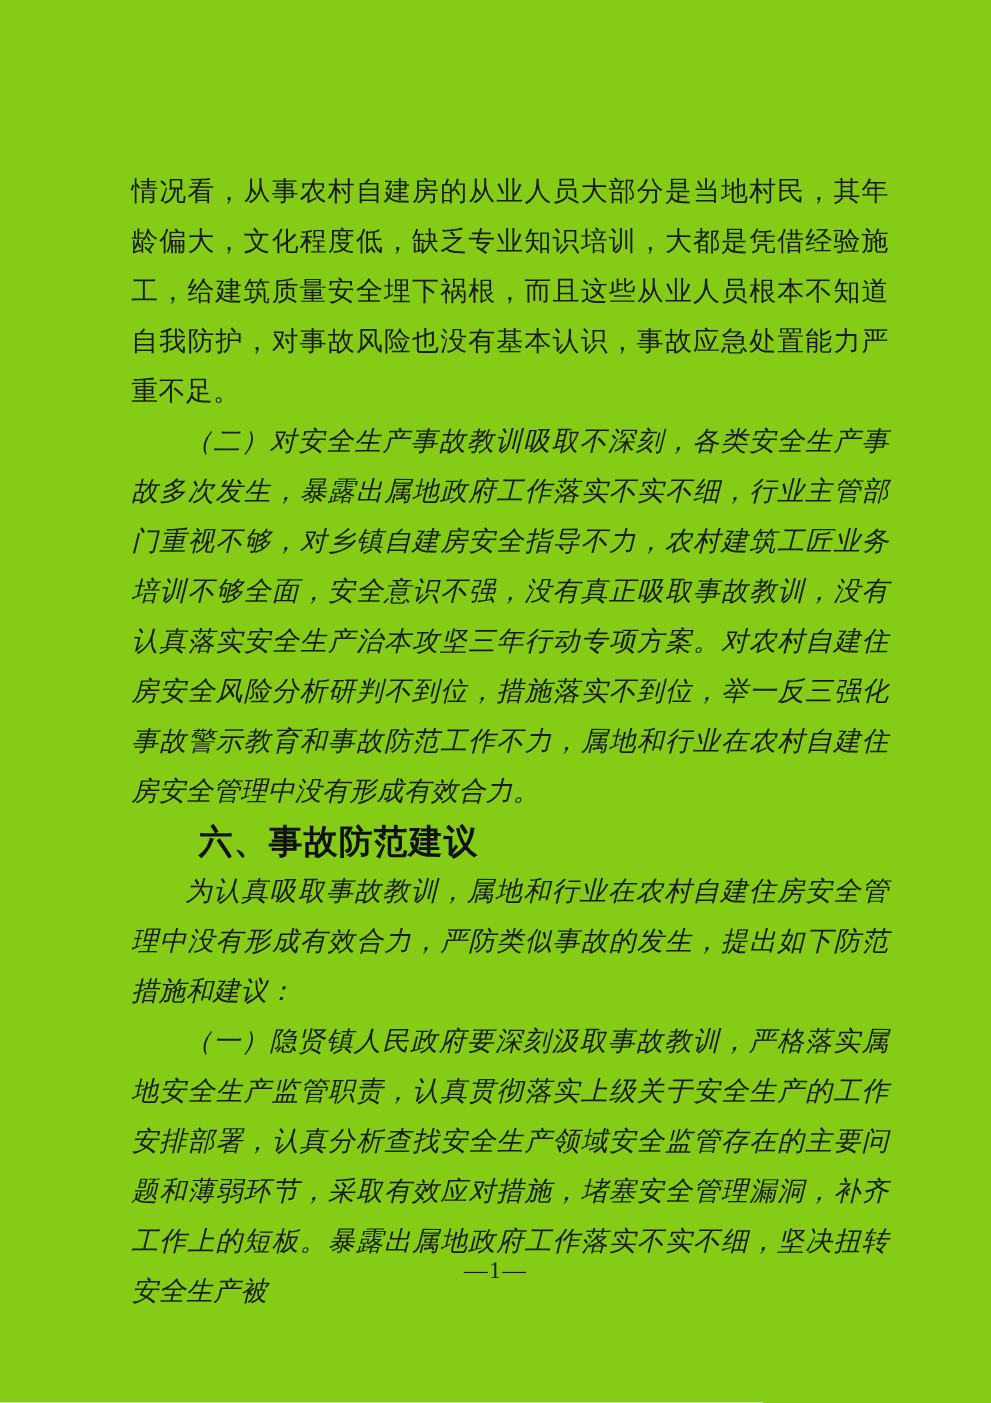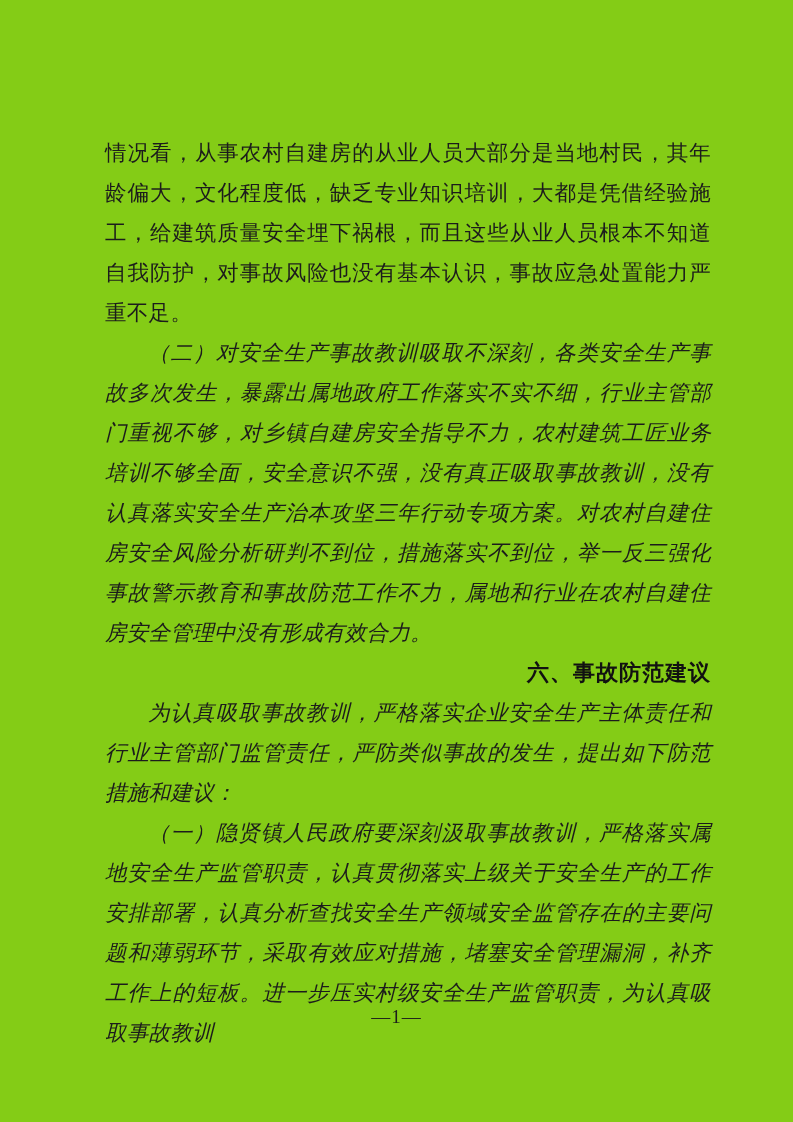--- a/index.html
+++ b/index.html
@@ -29,28 +29,27 @@
     text-align: justify;
     letter-spacing: 0.3px;
     color: #1c1c1c;
   }
   .para.indent {
     text-indent: 2em;
     font-style: italic;
   }
   .heading {
     margin: 0;
-    font-size: 22px;
+    font-size: 27px;
     line-height: 40px;
     font-family: "Liberation Sans", sans-serif;
     font-weight: 700;
     color: #111111;
     text-indent: 2em;
     letter-spacing: 1px;
-    text-align: right;
   }
   .footer {
     position: absolute;
     left: 0;
     top: 1002px;
     width: 793px;
     text-align: center;
     font-size: 19px;
     line-height: 30px;
     letter-spacing: 1px;
@@ -58,18 +57,18 @@
   }
 </style>
 </head>
 <body>
 
 <div class="page">
   <div class="text-block">
     <p class="para">情况看，从事农村自建房的从业人员大部分是当地村民，其年龄偏大，文化程度低，缺乏专业知识培训，大都是凭借经验施工，给建筑质量安全埋下祸根，而且这些从业人员根本不知道自我防护，对事故风险也没有基本认识，事故应急处置能力严重不足。</p>
     <p class="para indent">（二）对安全生产事故教训吸取不深刻，各类安全生产事故多次发生，暴露出属地政府工作落实不实不细，行业主管部门重视不够，对乡镇自建房安全指导不力，农村建筑工匠业务培训不够全面，安全意识不强，没有真正吸取事故教训，没有认真落实安全生产治本攻坚三年行动专项方案。对农村自建住房安全风险分析研判不到位，措施落实不到位，举一反三强化事故警示教育和事故防范工作不力，属地和行业在农村自建住房安全管理中没有形成有效合力。</p>
     <p class="heading">六、事故防范建议</p>
-    <p class="para indent">为认真吸取事故教训，严格落实企业安全生产主体责任和行业主管部门监管责任，严防类似事故的发生，提出如下防范措施和建议：</p>
-    <p class="para indent">（一）隐贤镇人民政府要深刻汲取事故教训，严格落实属地安全生产监管职责，认真贯彻落实上级关于安全生产的工作安排部署，认真分析查找安全生产领域安全监管存在的主要问题和薄弱环节，采取有效应对措施，堵塞安全管理漏洞，补齐工作上的短板。进一步压实村级安全生产监管职责，为认真吸取事故教训</p>
+    <p class="para indent">为认真吸取事故教训，属地和行业在农村自建住房安全管理中没有形成有效合力，严防类似事故的发生，提出如下防范措施和建议：</p>
+    <p class="para indent">（一）隐贤镇人民政府要深刻汲取事故教训，严格落实属地安全生产监管职责，认真贯彻落实上级关于安全生产的工作安排部署，认真分析查找安全生产领域安全监管存在的主要问题和薄弱环节，采取有效应对措施，堵塞安全管理漏洞，补齐工作上的短板。暴露出属地政府工作落实不实不细，坚决扭转安全生产被</p>
   </div>
 
   <div class="footer">—1—</div>
 </div>
 
 </body></html>

